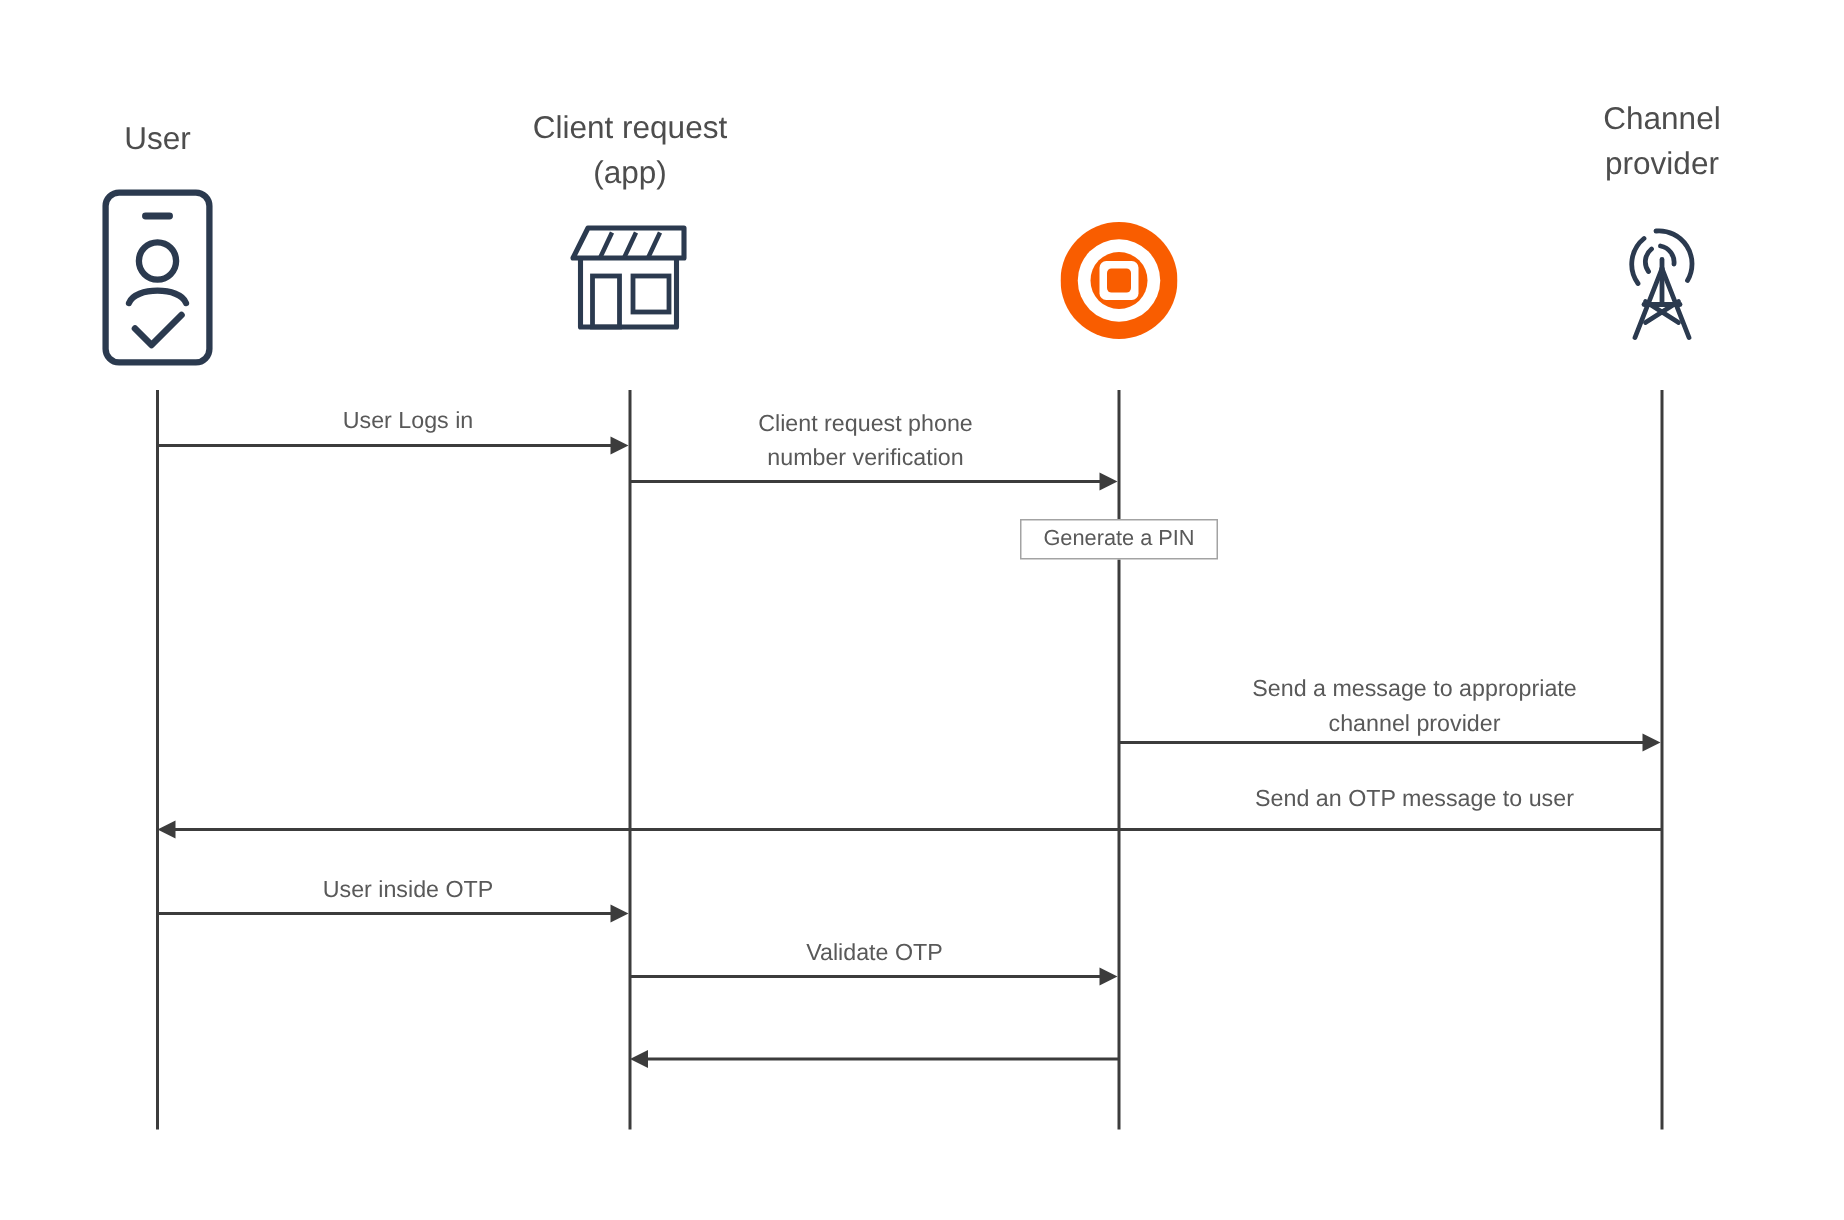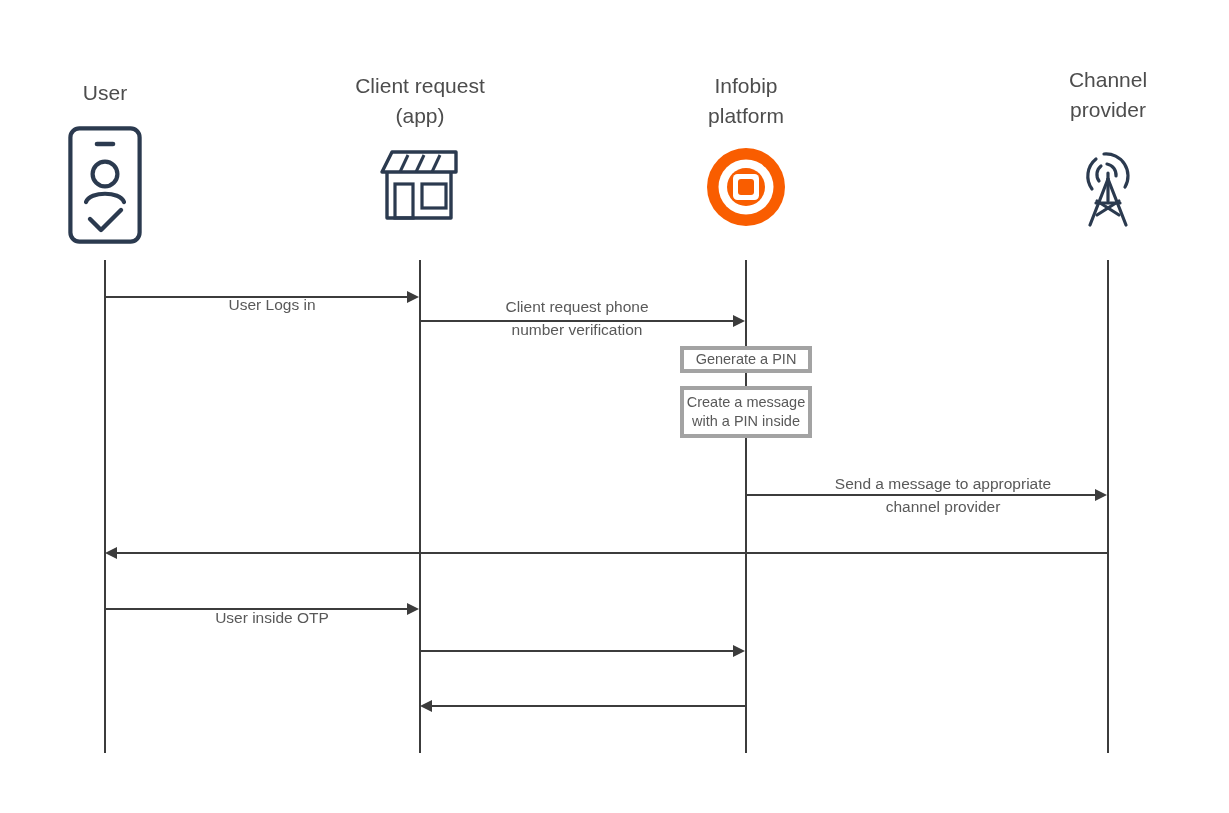--- a/index.html
+++ b/index.html
@@ -59,27 +59,26 @@
   }
   .msg-label {
     position: absolute;
     text-align: center;
     color: #595959;
     font-size: 15.5px;
     line-height: 23px;
     white-space: pre-line;
     transform: translateX(-50%);
     font-family: "Liberation Sans", sans-serif;
-    margin-top: 24px;
   }
   .process-box {
     position: absolute;
     box-sizing: border-box;
     background: #ffffff;
-    border: 4px solid #a3a3a3;
+    border: 1px solid #a3a3a3;
     color: #595959;
     font-size: 14.5px;
     line-height: 19px;
     text-align: center;
     display: flex;
     align-items: center;
     justify-content: center;
     white-space: pre-line;
     transform: translateX(-50%);
     font-family: "Liberation Sans", sans-serif;
@@ -108,22 +107,20 @@
       <path d="M14 6 L78 6 L78 26 L4 26 Z" stroke="#2b3a4f" stroke-width="3.4" fill="none" stroke-linejoin="round"></path>
       <line x1="22" y1="26" x2="30" y2="9" stroke="#2b3a4f" stroke-width="3"></line>
       <line x1="38" y1="26" x2="46" y2="9" stroke="#2b3a4f" stroke-width="3"></line>
       <line x1="54" y1="26" x2="62" y2="9" stroke="#2b3a4f" stroke-width="3"></line>
       <path d="M9 26 L9 72 L73 72 L73 26" stroke="#2b3a4f" stroke-width="3.4" fill="none" stroke-linejoin="round"></path>
       <rect x="17" y="38" width="18" height="34" stroke="#2b3a4f" stroke-width="3.2" fill="none"></rect>
       <rect x="44" y="38" width="24" height="24" stroke="#2b3a4f" stroke-width="3.2" fill="none"></rect>
     </svg>
   </div>
 
-  <div class="actor-title" style="left:746px; top:71px; width:240px;">Infobip
-platform</div>
   <div class="actor-icon" style="left:746px; top:148px;">
     <svg width="78" height="78" viewBox="0 0 78 78" fill="none" xmlns="http://www.w3.org/2000/svg">
       <circle cx="39" cy="39" r="39" fill="#f95d00"></circle>
       <circle cx="39" cy="39" r="27.5" fill="#ffffff"></circle>
       <circle cx="39" cy="39" r="19" fill="#f95d00"></circle>
       <rect x="26" y="26" width="26" height="26" rx="4.5" fill="#ffffff"></rect>
       <rect x="31" y="31" width="16" height="16" rx="3" fill="#f95d00"></rect>
     </svg>
   </div>
 
@@ -153,34 +150,34 @@
   <div class="msg-line" style="left:105px; top:296px; width:304px;"></div>
   <div class="arrow-head right" style="left:407px; top:291px;"></div>
 
   <div class="msg-label" style="left:577px; top:271px; width:320px;">Client request phone
 number verification</div>
   <div class="msg-line" style="left:420px; top:320px; width:315px;"></div>
   <div class="arrow-head right" style="left:733px; top:315px;"></div>
 
   <div class="process-box" style="left:746px; top:346px; width:132px; height:27px;">Generate a PIN</div>
 
-  <div class="process-box" style="left:746px; top:386px; width:132px; height:52px;">Create a message
-with a PIN inside</div>
 
   <div class="msg-label" style="left:943px; top:448px; width:360px;">Send a message to appropriate
 channel provider</div>
   <div class="msg-line" style="left:746px; top:494px; width:351px;"></div>
   <div class="arrow-head right" style="left:1095px; top:489px;"></div>
 
+  <div class="msg-label" style="left:943px; top:521px; width:400px;">Send an OTP message to user</div>
   <div class="msg-line" style="left:116px; top:552px; width:992px;"></div>
   <div class="arrow-head left" style="left:105px; top:547px;"></div>
 
   <div class="msg-label" style="left:272px; top:582px; width:300px;">User inside OTP</div>
   <div class="msg-line" style="left:105px; top:608px; width:304px;"></div>
   <div class="arrow-head right" style="left:407px; top:603px;"></div>
 
+  <div class="msg-label" style="left:583px; top:624px; width:300px;">Validate OTP</div>
   <div class="msg-line" style="left:420px; top:650px; width:315px;"></div>
   <div class="arrow-head right" style="left:733px; top:645px;"></div>
 
   <div class="msg-line" style="left:431px; top:705px; width:315px;"></div>
   <div class="arrow-head left" style="left:420px; top:700px;"></div>
 
 </div>
 
 </body></html>

